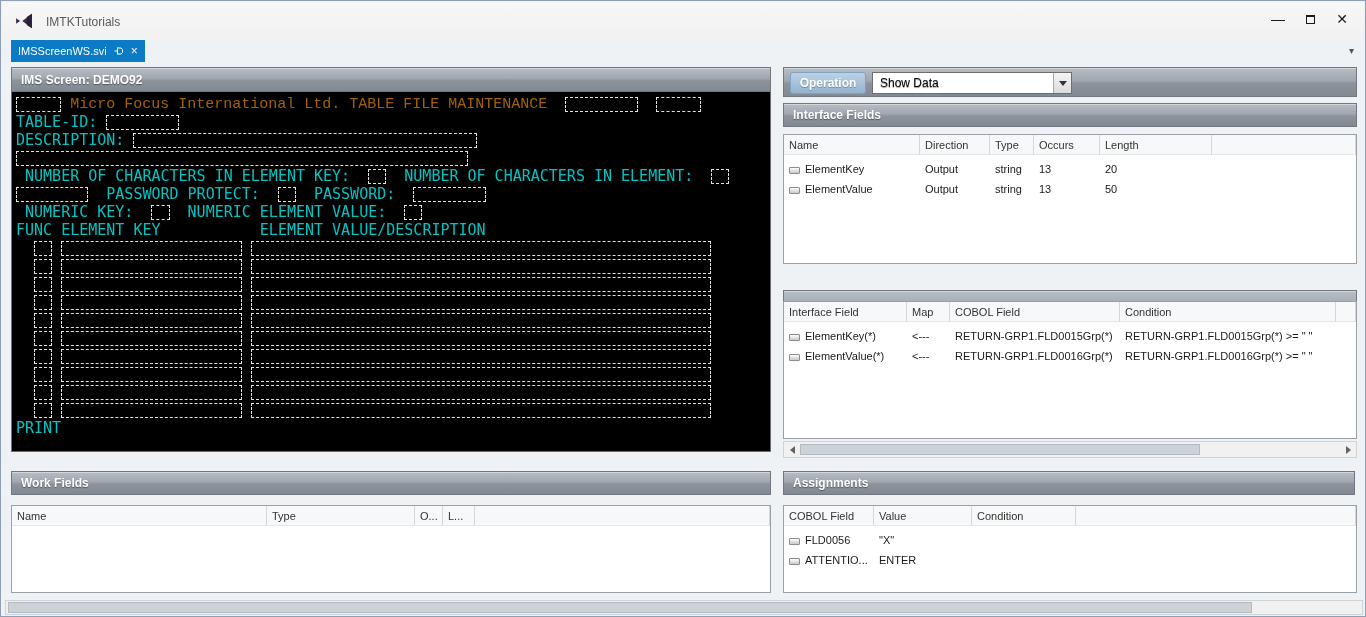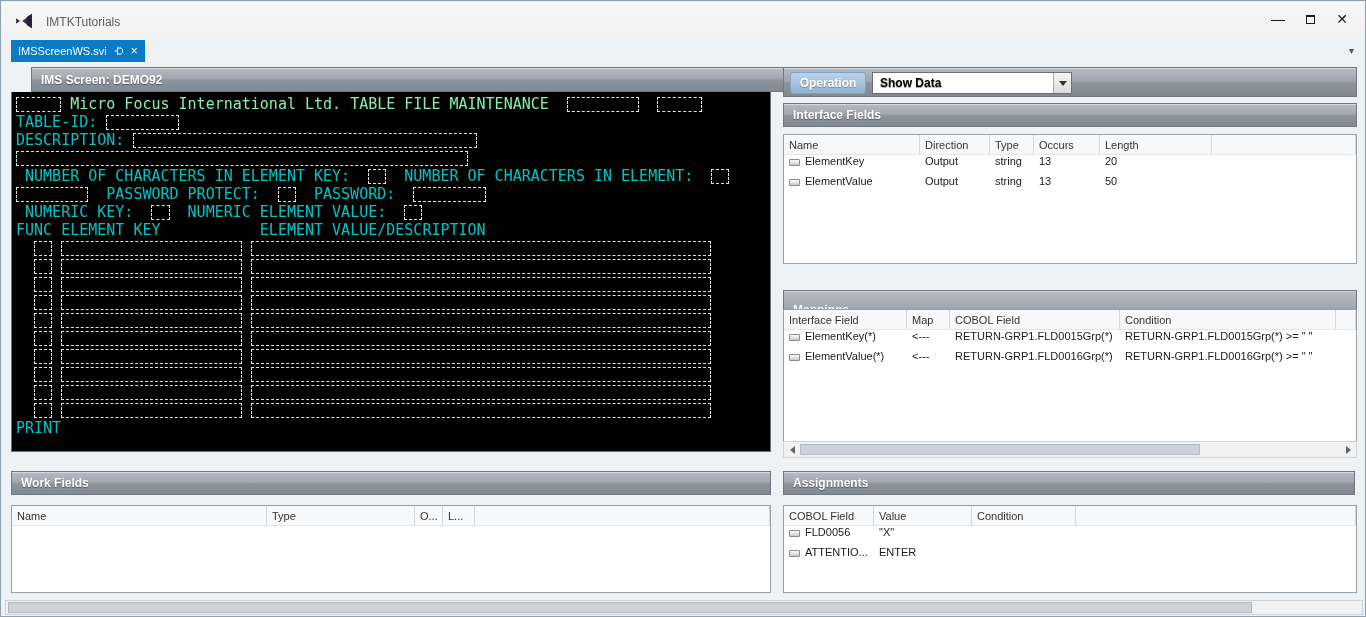--- a/index.html
+++ b/index.html
@@ -26,26 +26,26 @@
   .gbar { position:absolute; background:linear-gradient(180deg,#b7bdc4 0%,#a0a7ae 45%,#8c939b 55%,#818992 100%);
           border:1px solid #70777f; box-shadow:inset 0 1px 0 rgba(255,255,255,.4);
           color:#fff; font-weight:bold; font-size:12px; display:flex; align-items:center; padding-left:9px;
           text-shadow:0 1px 1px rgba(0,0,0,.4); }
 
   
   .terminal { position:absolute; left:10px; top:91px; width:760px; height:360px; background:#000; border:1px solid #6a6f75; border-top:none; padding:3px 0 0 4px; overflow:hidden;
               font-family:"DejaVu Sans Mono", monospace; font-size:15px; }
   .trow { height:18px; display:flex; align-items:center; white-space:pre; }
   .ttext { color:#00c4c4; white-space:pre; }
-  .ttext.dim { color:#86efac; }
+  .ttext.dim { color:#a16207;font-family:Liberation Mono, monospace; }
   .tfield { display:inline-block; height:15px; border:1px dashed #e3e3e3; }
 
   
   .tablebox { position:absolute; background:#fff; border:1px solid #9aa0a6; overflow:hidden; font-size:11px; color:#1a1a1a; }
-  .tr { height:20px; display:flex; align-items:flex-start; }
+  .tr { height:20px; display:flex; align-items:flex-end; }
   .tr.th .td { background:#f7f8f9; border-right:1px solid #d5d8db; border-bottom:1px solid #e4e6e8; color:#333; height:20px; display:flex; align-items:center; }
   .td { padding:0 5px; overflow:hidden; white-space:nowrap; flex:0 0 auto; }
   .field-icon { display:inline-block; width:11px; height:7px; border:1px solid #8c8c8c; border-radius:1px;
                 background:linear-gradient(#fdfdfd,#c9c9c9); margin-right:5px; vertical-align:middle; }
 
   .t-wf .td:nth-child(1){width:255px} .t-wf .td:nth-child(2){width:148px}
   .t-wf .td:nth-child(3){width:28px}  .t-wf .td:nth-child(4){width:32px}
   .t-wf .td:nth-child(5){flex:1}
 
   .t-if .td:nth-child(1){width:136px} .t-if .td:nth-child(2){width:70px}
@@ -60,21 +60,21 @@
   .t-as .td:nth-child(3){width:104px} .t-as .td:nth-child(4){flex:1}
 
   
   .opbar { left:782px; top:66px; width:574px; height:30px; padding-left:16px; }
   .op-chip { position:absolute; left:6px; top:4px; width:76px; height:22px; border-radius:3px;
              background:linear-gradient(180deg,#bcd2e4,#93b4d1); border:1px solid #7ea3c4;
              color:#fff; font-weight:bold; font-size:12px; display:flex; align-items:center; justify-content:center;
              text-shadow:0 1px 1px rgba(0,0,0,.3); }
   .combo { position:absolute; left:88px; top:4px; width:200px; height:22px; background:#fff; border:1px solid #6e6e6e;
            display:flex; align-items:center; }
-  .combo-value { flex:1; font-size:12px; font-weight:bold; color:#000; padding-left:7px; }
+  .combo-value { flex:1; font-size:12px; font-weight:normal; color:#000; padding-left:7px; }
   .combo-btn { width:18px; height:20px; border-left:1px solid #a8a8a8; background:linear-gradient(#f4f4f4,#dcdcdc);
                display:flex; align-items:center; justify-content:center; }
   .tri-down { width:0; height:0; border-left:4px solid transparent; border-right:4px solid transparent; border-top:5px solid #333; }
 
   
   .hscroll { position:absolute; background:#f1f1f1; border:1px solid #d0d3d6; display:flex; align-items:center; }
   .sb-arrow { width:16px; height:100%; display:flex; align-items:center; justify-content:center; background:#f1f1f1; }
   .tri-left  { width:0;height:0; border-top:4px solid transparent; border-bottom:4px solid transparent; border-right:5px solid #636363; }
   .tri-right { width:0;height:0; border-top:4px solid transparent; border-bottom:4px solid transparent; border-left:5px solid #636363; }
   .sb-thumb { height:11px; background:#cdd2d8; border:1px solid #b4bac1; }
@@ -110,21 +110,21 @@
       <span class="pin-icon">
         <svg width="10" height="10" viewBox="0 0 10 10">
             <path d="M0.5 5 H3 M3.5 1.5 V8.5 M3.5 2 H7 L8.5 3.5 V6.5 L7 8 H3.5" stroke="#ffffff" stroke-width="1" fill="none"></path>
           </svg>
       </span>
       <span class="tclose">×</span>
     </div>
     <span class="tab-dd">▾</span>
   </div>
 
-  <div class="gbar" style="left:10px; top:66px; width:760px; height:25px;margin-left:20px;">
+  <div class="gbar" style="left:10px; top:66px; width:760px; height:25px;">
     <span>IMS Screen: DEMO92</span>
   </div>
   <div class="terminal" style="background: rgb(0, 0, 0);">
       <div class="trow"><span class="tfield" style="width: 5ch;"></span><span class="ttext"> </span><span class="ttext dim">Micro Focus International Ltd. TABLE FILE MAINTENANCE</span><span class="ttext">  </span><span class="tfield" style="width: 8ch;"></span><span class="ttext">  </span><span class="tfield" style="width: 5ch;"></span></div>
       <div class="trow"><span class="ttext">TABLE-ID: </span><span class="tfield" style="width: 8ch;"></span></div>
       <div class="trow"><span class="ttext">DESCRIPTION: </span><span class="tfield" style="width: 38ch;"></span></div>
       <div class="trow"><span class="tfield" style="width: 50ch;"></span></div>
       <div class="trow"><span class="ttext"> NUMBER OF CHARACTERS IN ELEMENT KEY:  </span><span class="tfield" style="width: 2ch;"></span><span class="ttext">  NUMBER OF CHARACTERS IN ELEMENT:  </span><span class="tfield" style="width: 2ch;"></span></div>
       <div class="trow"><span class="tfield" style="width: 8ch;"></span><span class="ttext">  PASSWORD PROTECT:  </span><span class="tfield" style="width: 2ch;"></span><span class="ttext">  PASSWORD:  </span><span class="tfield" style="width: 8ch;"></span></div>
       <div class="trow"><span class="ttext"> NUMERIC KEY:  </span><span class="tfield" style="width: 2ch;"></span><span class="ttext">  NUMERIC ELEMENT VALUE:  </span><span class="tfield" style="width: 2ch;"></span></div>
@@ -213,21 +213,21 @@
         <div class="td"><span>string</span></div>
         <div class="td"><span>13</span></div>
         <div class="td"><span>50</span></div>
         <div class="td"><span></span></div>
       </div>
     </div>
 
   <div class="gbar" style="left:782px; top:269px; width:574px; height:40px;margin-top:20px;">
     <span>Mappings</span>
   </div>
-  <div class="tablebox t-map" style="left:782px; top:300px; width:574px; height:138px;margin-top:8px;">
+  <div class="tablebox t-map" style="left:782px; top:300px; width:574px; height:138px;">
       <div class="tr th">
         <div class="td">
           <span>Interface Field</span>
         </div>
         <div class="td">
           <span>Map</span>
         </div>
         <div class="td">
           <span>COBOL Field</span>
         </div>

